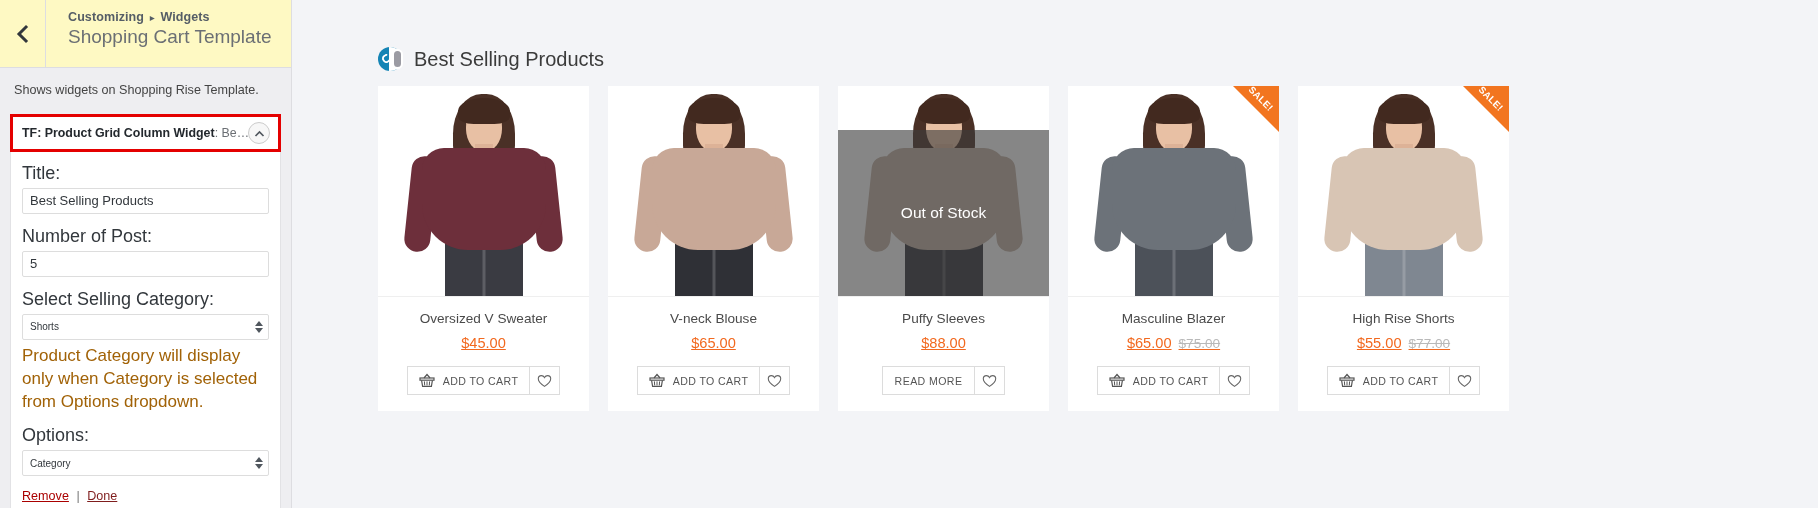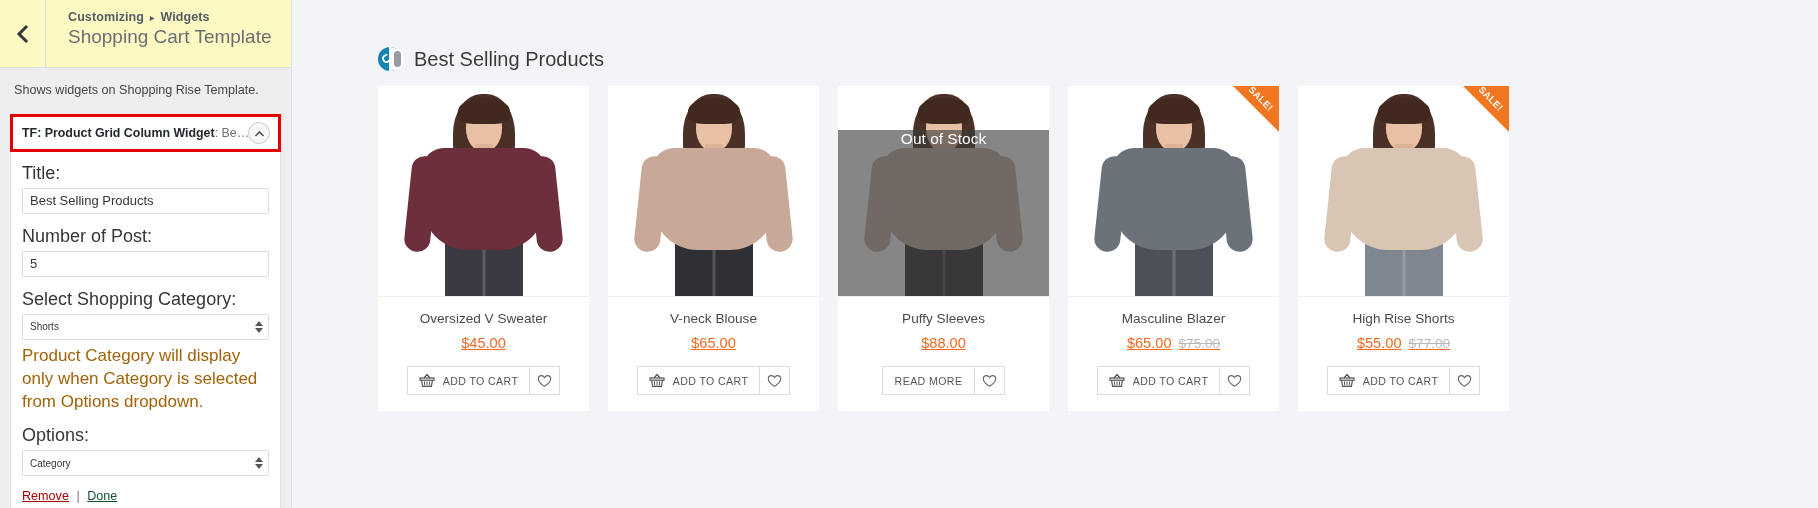--- a/index.html
+++ b/index.html
@@ -76,21 +76,21 @@
     display:flex; flex-direction:column; gap:2px; pointer-events:none;
   }
   .sel-arrows i { display:block; width:0; height:0; border-left:4px solid transparent; border-right:4px solid transparent; }
   .sel-arrows i.up { border-bottom:5px solid #50575e; }
   .sel-arrows i.dn { border-top:5px solid #50575e; }
   .fld-help { font-size:17px; color:#a16207; line-height:1.35; margin-top:5px; }
 
   .widget-actions { margin-top:13px; font-size:12.6px; }
   .lnk-remove { color:#a00; text-decoration:underline; cursor:pointer; }
   .lnk-sep { color:#777; padding:0 4px; }
-  .lnk-done { color:#14532d; text-decoration:underline; cursor:pointer; }
+  .lnk-done { color:#7f1d1d; text-decoration:underline; cursor:pointer; }
 
   
   .preview { flex:1; height:508px; background:#f3f4f7; position:relative; overflow:hidden; }
   .section-head { display:flex; align-items:center; gap:10px; padding:46px 0 0 86px; }
   .brand-mark { position:relative; width:26px; height:26px; flex:0 0 26px; }
   .brand-mark .circ {
     position:absolute; left:0; top:1px; width:24px; height:24px; border-radius:50%;
     background:#1584b5; overflow:hidden;
   }
   .brand-mark .circ:after {
@@ -151,21 +151,21 @@
     content:""; position:absolute; left:50%; top:6px; width:3px; height:56px;
     background:rgba(255,255,255,.18); transform:translateX(-50%);
   }
   .m-neck {
     position:absolute; left:50%; top:58px; transform:translateX(-50%);
     width:18px; height:16px; background:#ddb297;
   }
 
   .oos-overlay {
     position:absolute; inset:0; background:rgba(60,60,60,.62);
-    display:flex; justify-content:center;margin-top:44px;
+    display:flex; align-items:center; justify-content:center;margin-top:44px;
   }
   .oos-text { color:#fff; font-size:15.5px; }
 
   .sale-badge {
     position:absolute; right:0; top:0; width:0; height:0;
     border-top:46px solid #f2751f; border-left:46px solid transparent;
     z-index:3;
   }
   .sale-label {
     position:absolute; right:3px; top:7px; z-index:4;
@@ -241,21 +241,21 @@
       </div>
 
       <div class="widget-body">
 
         <div class="fld-label">Title:</div>
         <input class="fld-input" type="text" value="Best Selling Products" style="">
 
         <div class="fld-label fld-gap">Number of Post:</div>
         <input class="fld-input" type="text" value="5" style="">
 
-        <div class="fld-label fld-gap">Select Shopping Category:</div>
+        <div class="fld-label fld-gap">Select Selling Category:</div>
         <div class="select-wrap">
           <select class="fld-select">
             <option>Shorts</option>
           </select>
           <span class="sel-arrows">
               <i class="up"></i>
               <i class="dn"></i>
             </span>
         </div>
         <div class="fld-help">Product Category will display only when Category is selected from Options dropdown.</div>

